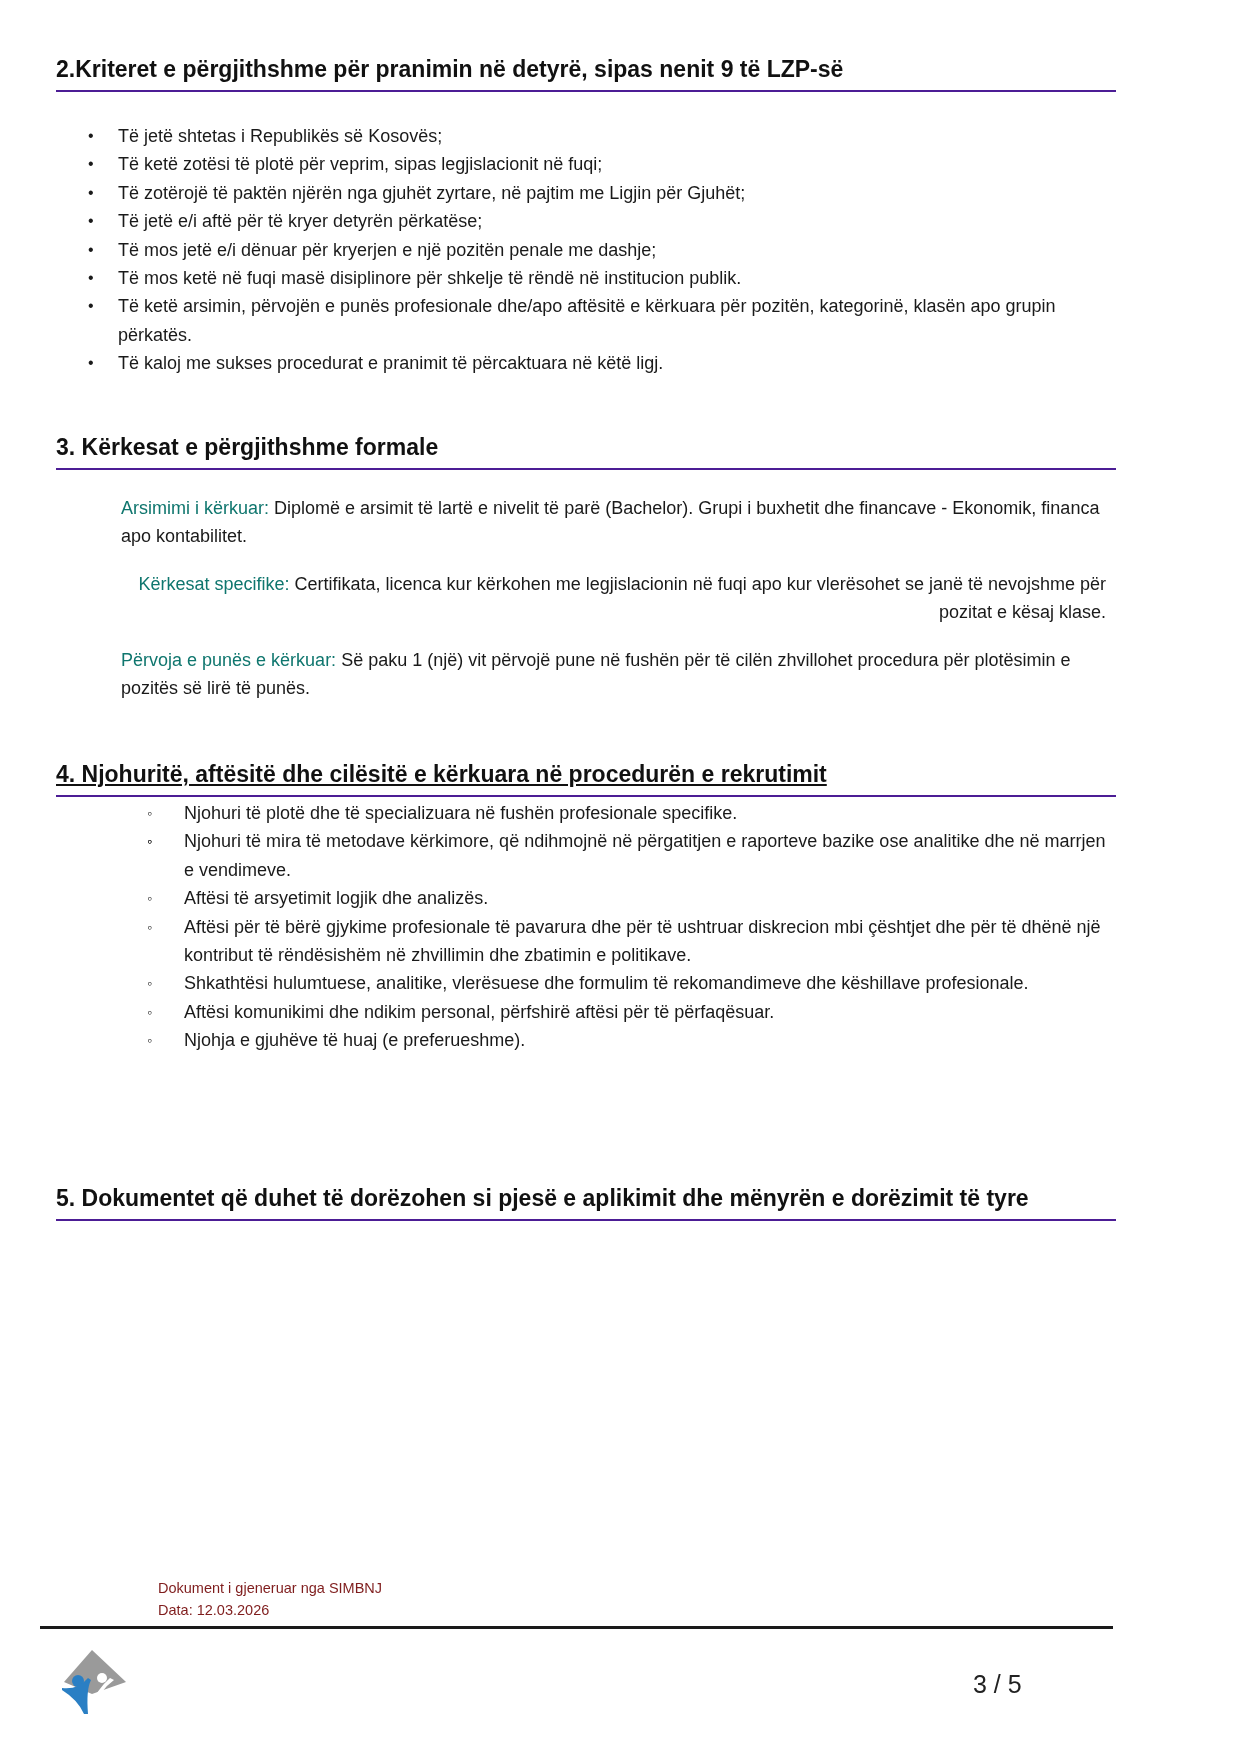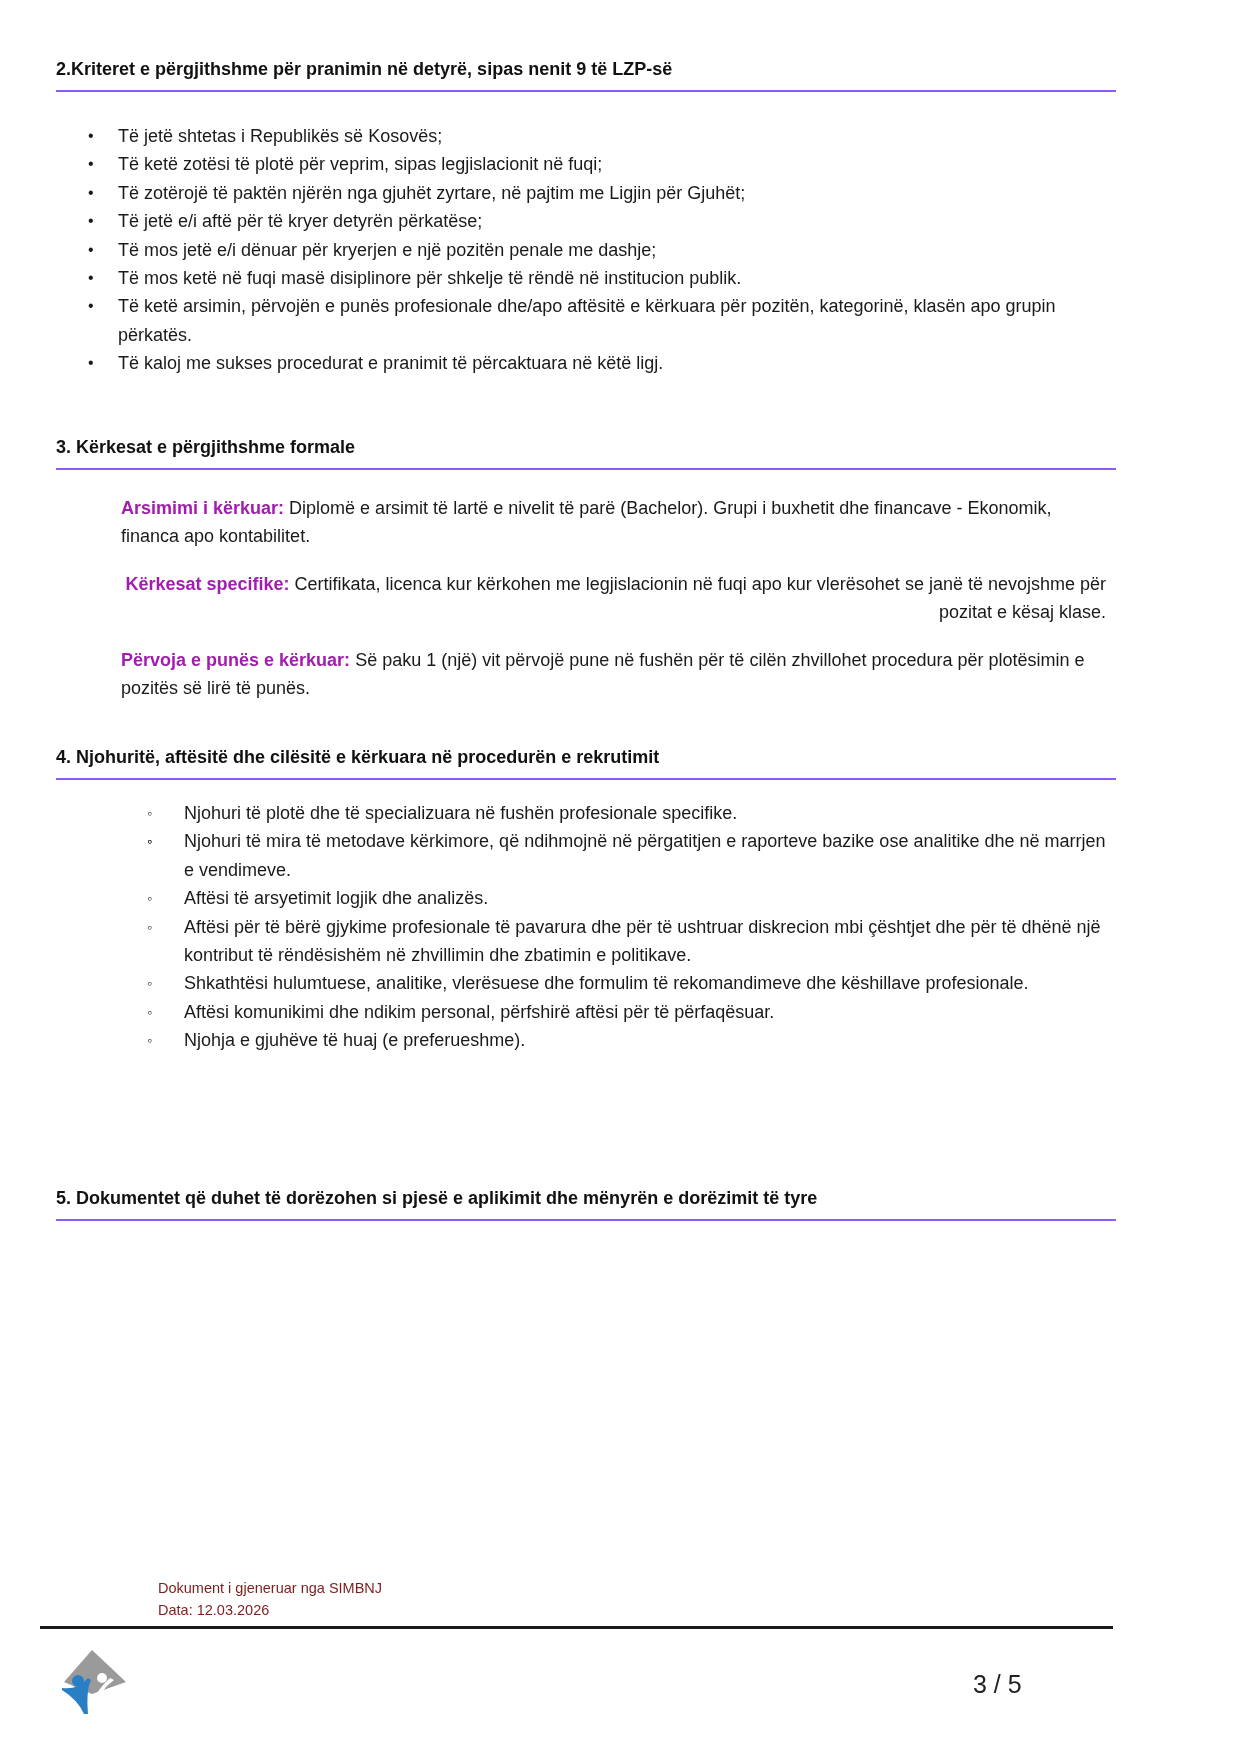--- a/index.html
+++ b/index.html
@@ -3,43 +3,43 @@
 <meta charset="utf-8">
 <style>
   html, body { margin: 0; padding: 0; background: #ffffff; }
   body {
     width: 1241px; height: 1754px; position: relative; overflow: hidden;
     font-family: "Liberation Sans", "DejaVu Sans", sans-serif;
     color: #111111;
   }
   .section-heading {
     position: absolute; left: 56px; width: 1060px;
-    font-weight: bold; font-size: 18px; line-height: 34px;
+    font-weight: bold; font-size: 23px; line-height: 34px;
     color: #111;
     padding-bottom: 4px;
-    border-bottom: 2px solid #8b5cf6;
+    border-bottom: 2px solid #4c1d95;
     margin: 0;
   }
   .bullets {
     position: absolute; margin: 0; padding: 0; list-style: none;
     font-size: 18px; line-height: 28.4px; color: #1a1a1a;
   }
   .bullets li { position: relative; }
   .bullets.disc li { padding-left: 34px; }
   .bullets.disc li .marker {
     position: absolute; left: 4px; top: 0; font-size: 16px;
   }
   .bullets.circle li { padding-left: 41px; }
   .bullets.circle li .marker {
     position: absolute; left: 4px; top: 0; font-size: 14px;
   }
   .para {
     position: absolute; margin: 0; font-size: 18px; line-height: 28px; color: #1a1a1a;
   }
-  .para .label { font-weight: bold; color: #a21caf; }
+  .para .label { font-weight: normal; color: #0f766e; }
   .footer-rule {
     position: absolute; left: 40px; top: 1626px; width: 1073px; height: 3px;
     background: #1a1a1a;
   }
   .logo { position: absolute; left: 60px; top: 1648px; width: 68px; height: 70px; }
   .footer-text {
     position: absolute; left: 158px; top: 1577px;
     font-size: 14.5px; line-height: 22px; color: #7f1d1d;
   }
   .page-num {
@@ -59,21 +59,21 @@
   <li><span class="marker">•</span><span>Të mos ketë në fuqi masë disiplinore për shkelje të rëndë në institucion publik.</span></li>
   <li><span class="marker">•</span><span>Të ketë arsimin, përvojën e punës profesionale dhe/apo aftësitë e kërkuara për pozitën, kategorinë, klasën apo grupin përkatës.</span></li>
   <li><span class="marker">•</span><span>Të kaloj me sukses procedurat e pranimit të përcaktuara në këtë ligj.</span></li>
 </ul>
 
 <h2 class="section-heading" style="top:430px;">3. Kërkesat e përgjithshme formale</h2>
 <p class="para" style="left:121px; top:494px; width:985px;"><span class="label">Arsimimi i kërkuar:</span><span> Diplomë e arsimit të lartë e nivelit të parë (Bachelor). Grupi i buxhetit dhe financave - Ekonomik, financa apo kontabilitet.</span></p>
 <p class="para" style="left:121px; top:570px; width:985px;text-align:right;"><span class="label">Kërkesat specifike:</span><span> Certifikata, licenca kur kërkohen me legjislacionin në fuqi apo kur vlerësohet se janë të nevojshme për pozitat e kësaj klase.</span></p>
 <p class="para" style="left:121px; top:646px; width:985px;"><span class="label">Përvoja e punës e kërkuar:</span><span> Së paku 1 (një) vit përvojë pune në fushën për të cilën zhvillohet procedura për plotësimin e pozitës së lirë të punës.</span></p>
 
-<h2 class="section-heading" style="top:740px;">4. Njohuritë, aftësitë dhe cilësitë e kërkuara në procedurën e rekrutimit</h2>
+<h2 class="section-heading" style="top:757px;text-decoration:underline;">4. Njohuritë, aftësitë dhe cilësitë e kërkuara në procedurën e rekrutimit</h2>
 <ul class="bullets circle" style="left:143px; top:799px; width:970px;">
   <li><span class="marker">◦</span><span>Njohuri të plotë dhe të specializuara në fushën profesionale specifike.</span></li>
   <li><span class="marker">◦</span></li>
   <li><span class="marker">◦</span><span>Njohuri të mira të metodave kërkimore, që ndihmojnë në përgatitjen e raporteve bazike ose analitike dhe në marrjen e vendimeve.</span></li>
   <li><span class="marker">◦</span><span>Aftësi të arsyetimit logjik dhe analizës.</span></li>
   <li><span class="marker">◦</span><span>Aftësi për të bërë gjykime profesionale të pavarura dhe për të ushtruar diskrecion mbi çështjet dhe për të dhënë një kontribut të rëndësishëm në zhvillimin dhe zbatimin e politikave.</span></li>
   <li><span class="marker">◦</span><span>Shkathtësi hulumtuese, analitike, vlerësuese dhe formulim të rekomandimeve dhe këshillave profesionale.</span></li>
   <li><span class="marker">◦</span><span>Aftësi komunikimi dhe ndikim personal, përfshirë aftësi për të përfaqësuar.</span></li>
   <li><span class="marker">◦</span><span>Njohja e gjuhëve të huaj (e preferueshme).</span></li>
 </ul>

